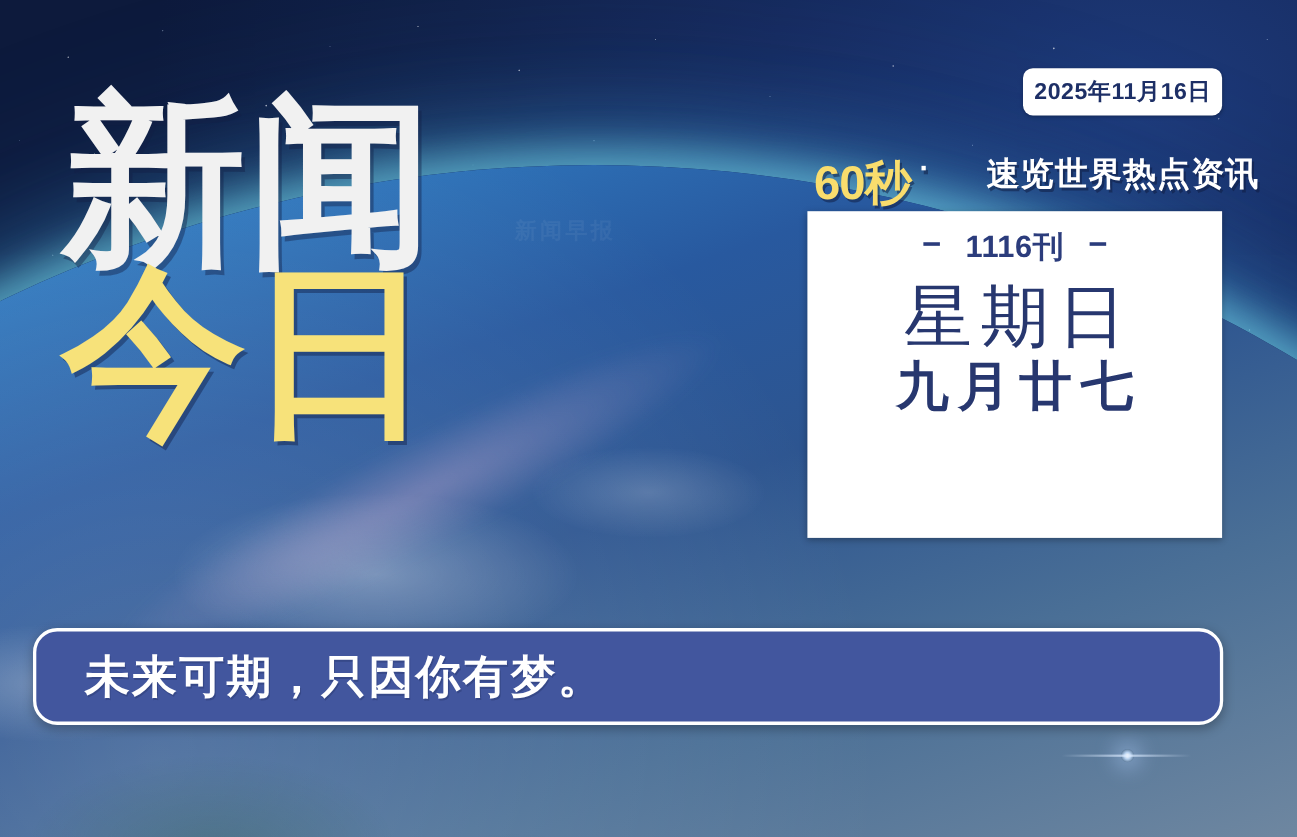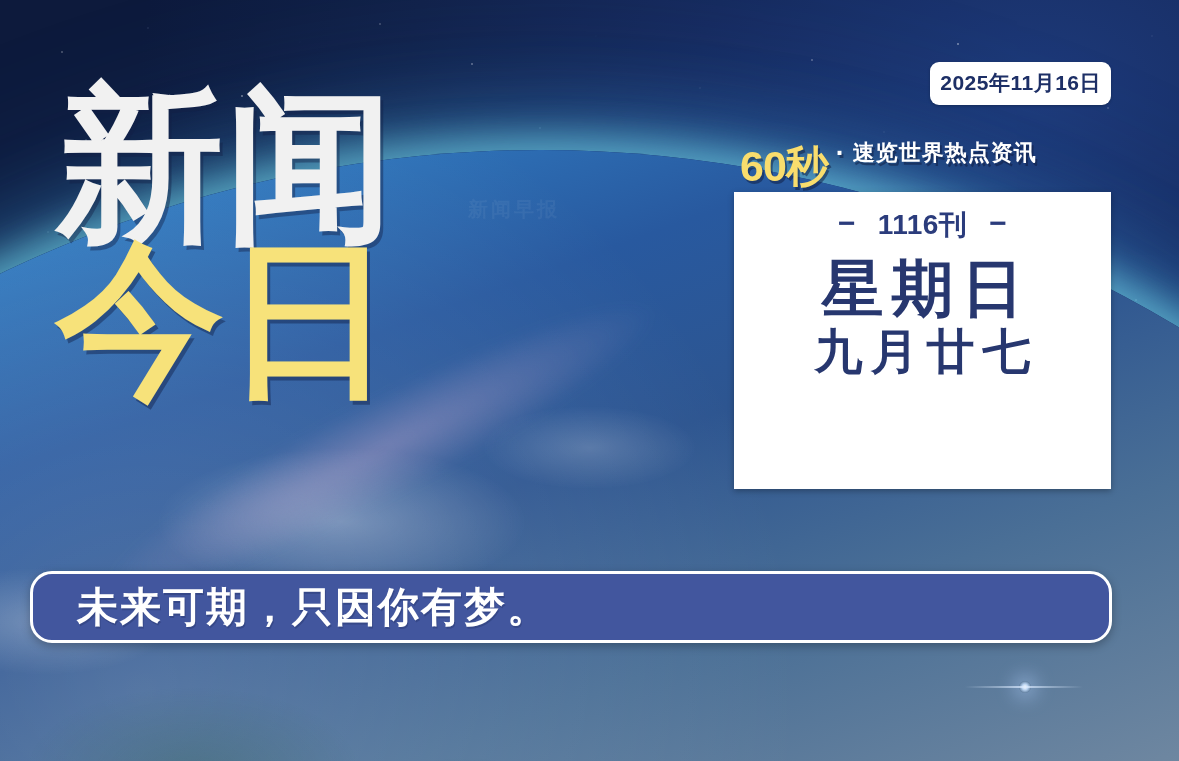--- a/index.html
+++ b/index.html
@@ -200,23 +200,24 @@
     color:#f9dd6d;
     font-size:43px;
     font-weight:900;
     letter-spacing:-1px;
   }
   .tagline-dot{
     color:#ffffff; font-size:27px; font-weight:900; padding:0 4px;
   }
   .tagline-rest{
     color:#ffffff;
-    font-size:22px;
+    font-size:30px;
     font-weight:900;
     letter-spacing:1px;
+    margin-left:44px;
   }
 
   
   .info-card{
     position:absolute;
     left:734px; top:192px;
     width:377px; height:297px;
     background:#ffffff;
     box-shadow: 0 2px 6px rgba(0,0,0,.3);
     display:flex;
@@ -232,40 +233,40 @@
     font-weight:900;
     white-space:nowrap;
   }
   .issue-dash{ font-size:30px; line-height:1; position:relative; top:-2px;}
   .issue-no{ font-size:28px; letter-spacing:.5px; }
 
   .weekday{
     margin-top:12px;
     color:#27376f;
     font-size:62px;
-    font-weight:700;
+    font-weight:400;
     letter-spacing:8px;
     text-indent:8px;
     line-height:1.05;
   }
   .lunar{
     margin-top:6px;
     color:#27376f;
     font-size:48px;
     font-weight:900;
     letter-spacing:8px;
     text-indent:8px;
     line-height:1.05;
   }
 
   
   .quote-banner{
     position:absolute;
     left:30px; top:571px;
-    width:1082px; height:72px;
+    width:1082px; height:88px;
     background:#42569e;
     border:3px solid #ffffff;
     border-radius:22px;
     box-sizing:border-box;
     display:flex;
     align-items:center;
     box-shadow:0 3px 10px rgba(0,0,0,.28);
   }
   .quote-text{
     color:#ffffff;

